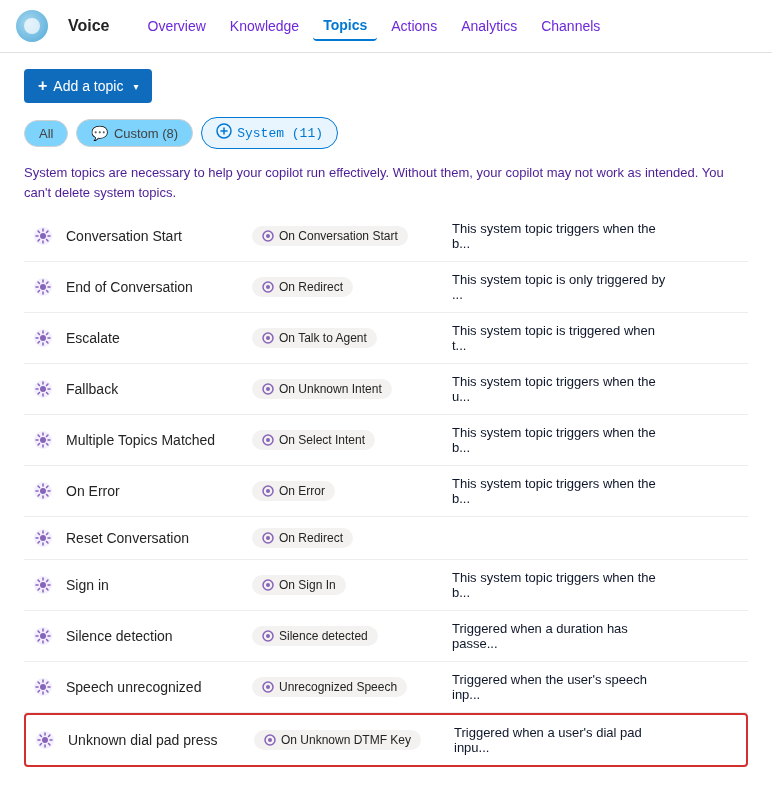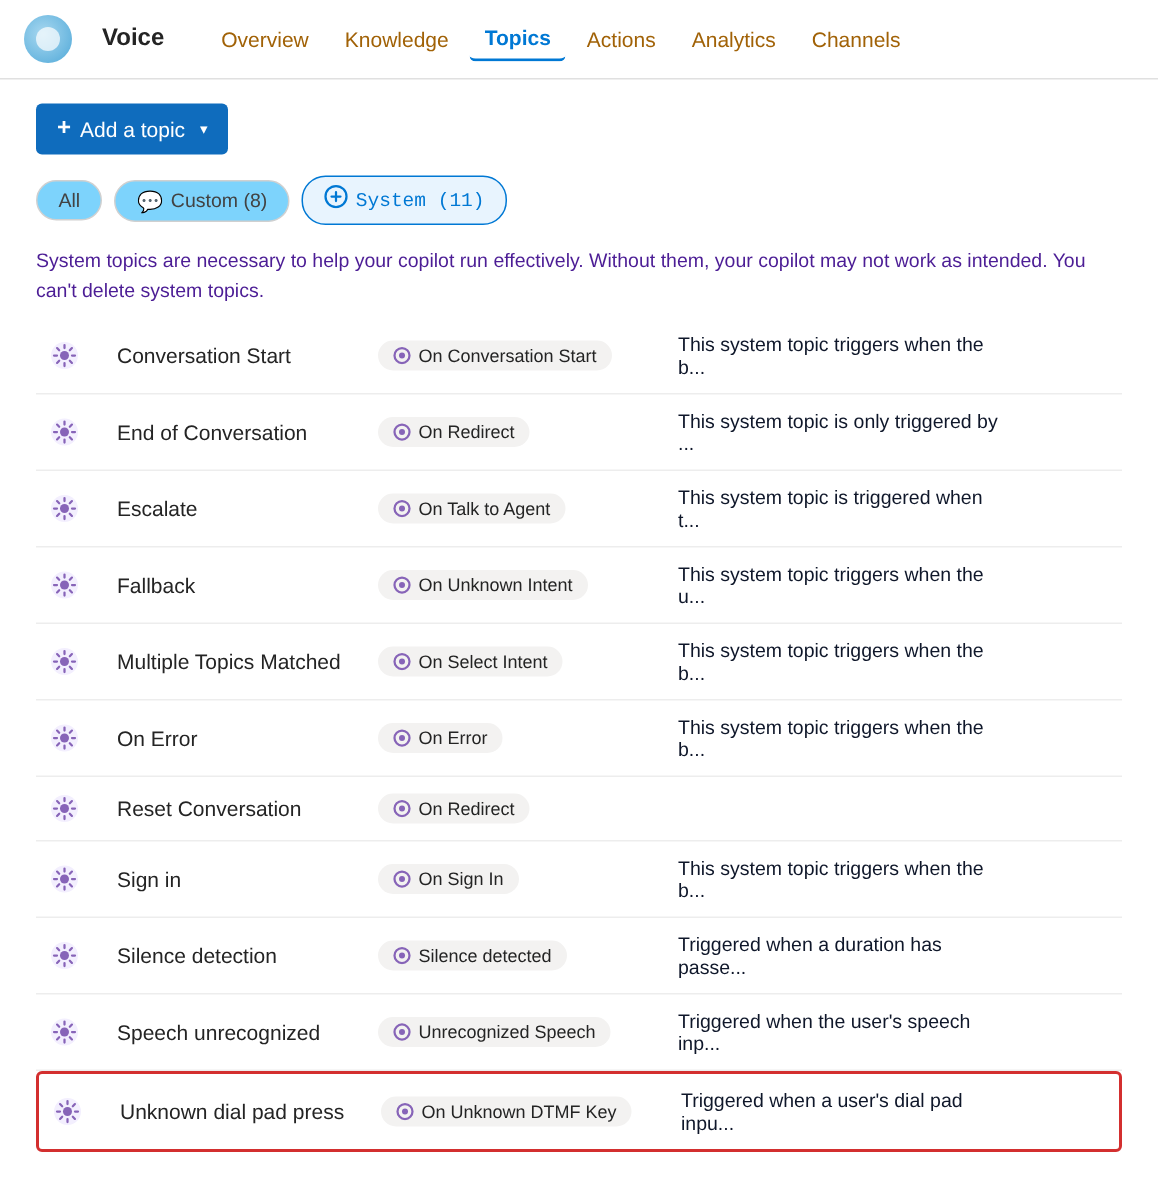--- a/index.html
+++ b/index.html
@@ -4,21 +4,21 @@
   <style>
     * { box-sizing: border-box; margin: 0; padding: 0; }
     body { font-family: 'Segoe UI', Arial, sans-serif; font-size: 14px; color: #242424; background: #fff; width: 772px; }
 
     
     .header { display: flex; align-items: center; padding: 10px 16px; border-bottom: 1px solid #e0e0e0; gap: 20px; }
     .logo { width: 32px; height: 32px; background: radial-gradient(circle at 40% 40%, #a8d8f0, #4fa8d8); border-radius: 50%; display: flex; align-items: center; justify-content: center; }
     .logo-inner { width: 16px; height: 16px; background: #fff; border-radius: 50%; opacity: 0.7; }
     .app-title { font-size: 16px; font-weight: 600; color: #242424; margin-right: 8px; }
     .nav { display: flex; gap: 4px; align-items: center; }
-    .nav-item { padding: 6px 10px; color: #a16207; cursor: pointer; font-size: 14px; border-radius: 4px; }
+    .nav-item { padding: 6px 10px; color: #6d28d9; cursor: pointer; font-size: 14px; border-radius: 4px; }
     .nav-item.active { color: #0078d4; border-bottom: 2px solid #0078d4; font-weight: 600; }
 
     
     .content { padding: 16px 24px; }
 
     
     .add-topic-btn { display: flex; align-items: center; gap: 6px; background: #0f6cbd; color: #fff; border: none; border-radius: 4px; padding: 8px 14px; font-size: 14px; cursor: pointer; margin-bottom: 14px; }
     .add-topic-btn .plus { font-size: 16px; font-weight: 700; }
     .add-topic-btn .chevron { font-size: 10px; margin-left: 4px; }
 
@@ -31,21 +31,21 @@
     
     .info-text { font-size: 13px; color: #4c1d95; margin-bottom: 9px; line-height: 1.5; }
 
     
     .table { width: 100%; border-collapse: collapse; }
     .table-header { display: grid; grid-template-columns: 220px 200px 1fr 70px; padding: 6px 8px; border-bottom: 2px solid #e0e0e0; }
     .table-header span { font-size: 13px; font-weight: 600; color: #242424; }
     .table-row { display: grid; grid-template-columns: 220px 200px 1fr 70px; padding: 10px 8px; border-bottom: 1px solid #ededed; align-items: center; }
     .table-row.highlighted { border: 2px solid #d32f2f; border-radius: 4px; }
 
-    .cell-name { display: flex; align-items: center; gap: 24px; }
+    .cell-name { display: flex; align-items: center; gap: 12px; }
     .topic-icon { width: 22px; height: 22px; display: inline-flex; align-items: center; justify-content: center; }
 
     
     .topic-icon svg { width: 20px; height: 20px; }
 
     .trigger-badge { display: inline-flex; align-items: center; gap: 5px; padding: 3px 10px; background: #f3f2f1; border-radius: 14px; font-size: 12px; color: #242424; }
     .desc-text { font-size: 13px; color: #0f172a; }
   </style>
 </head>
 <body>

